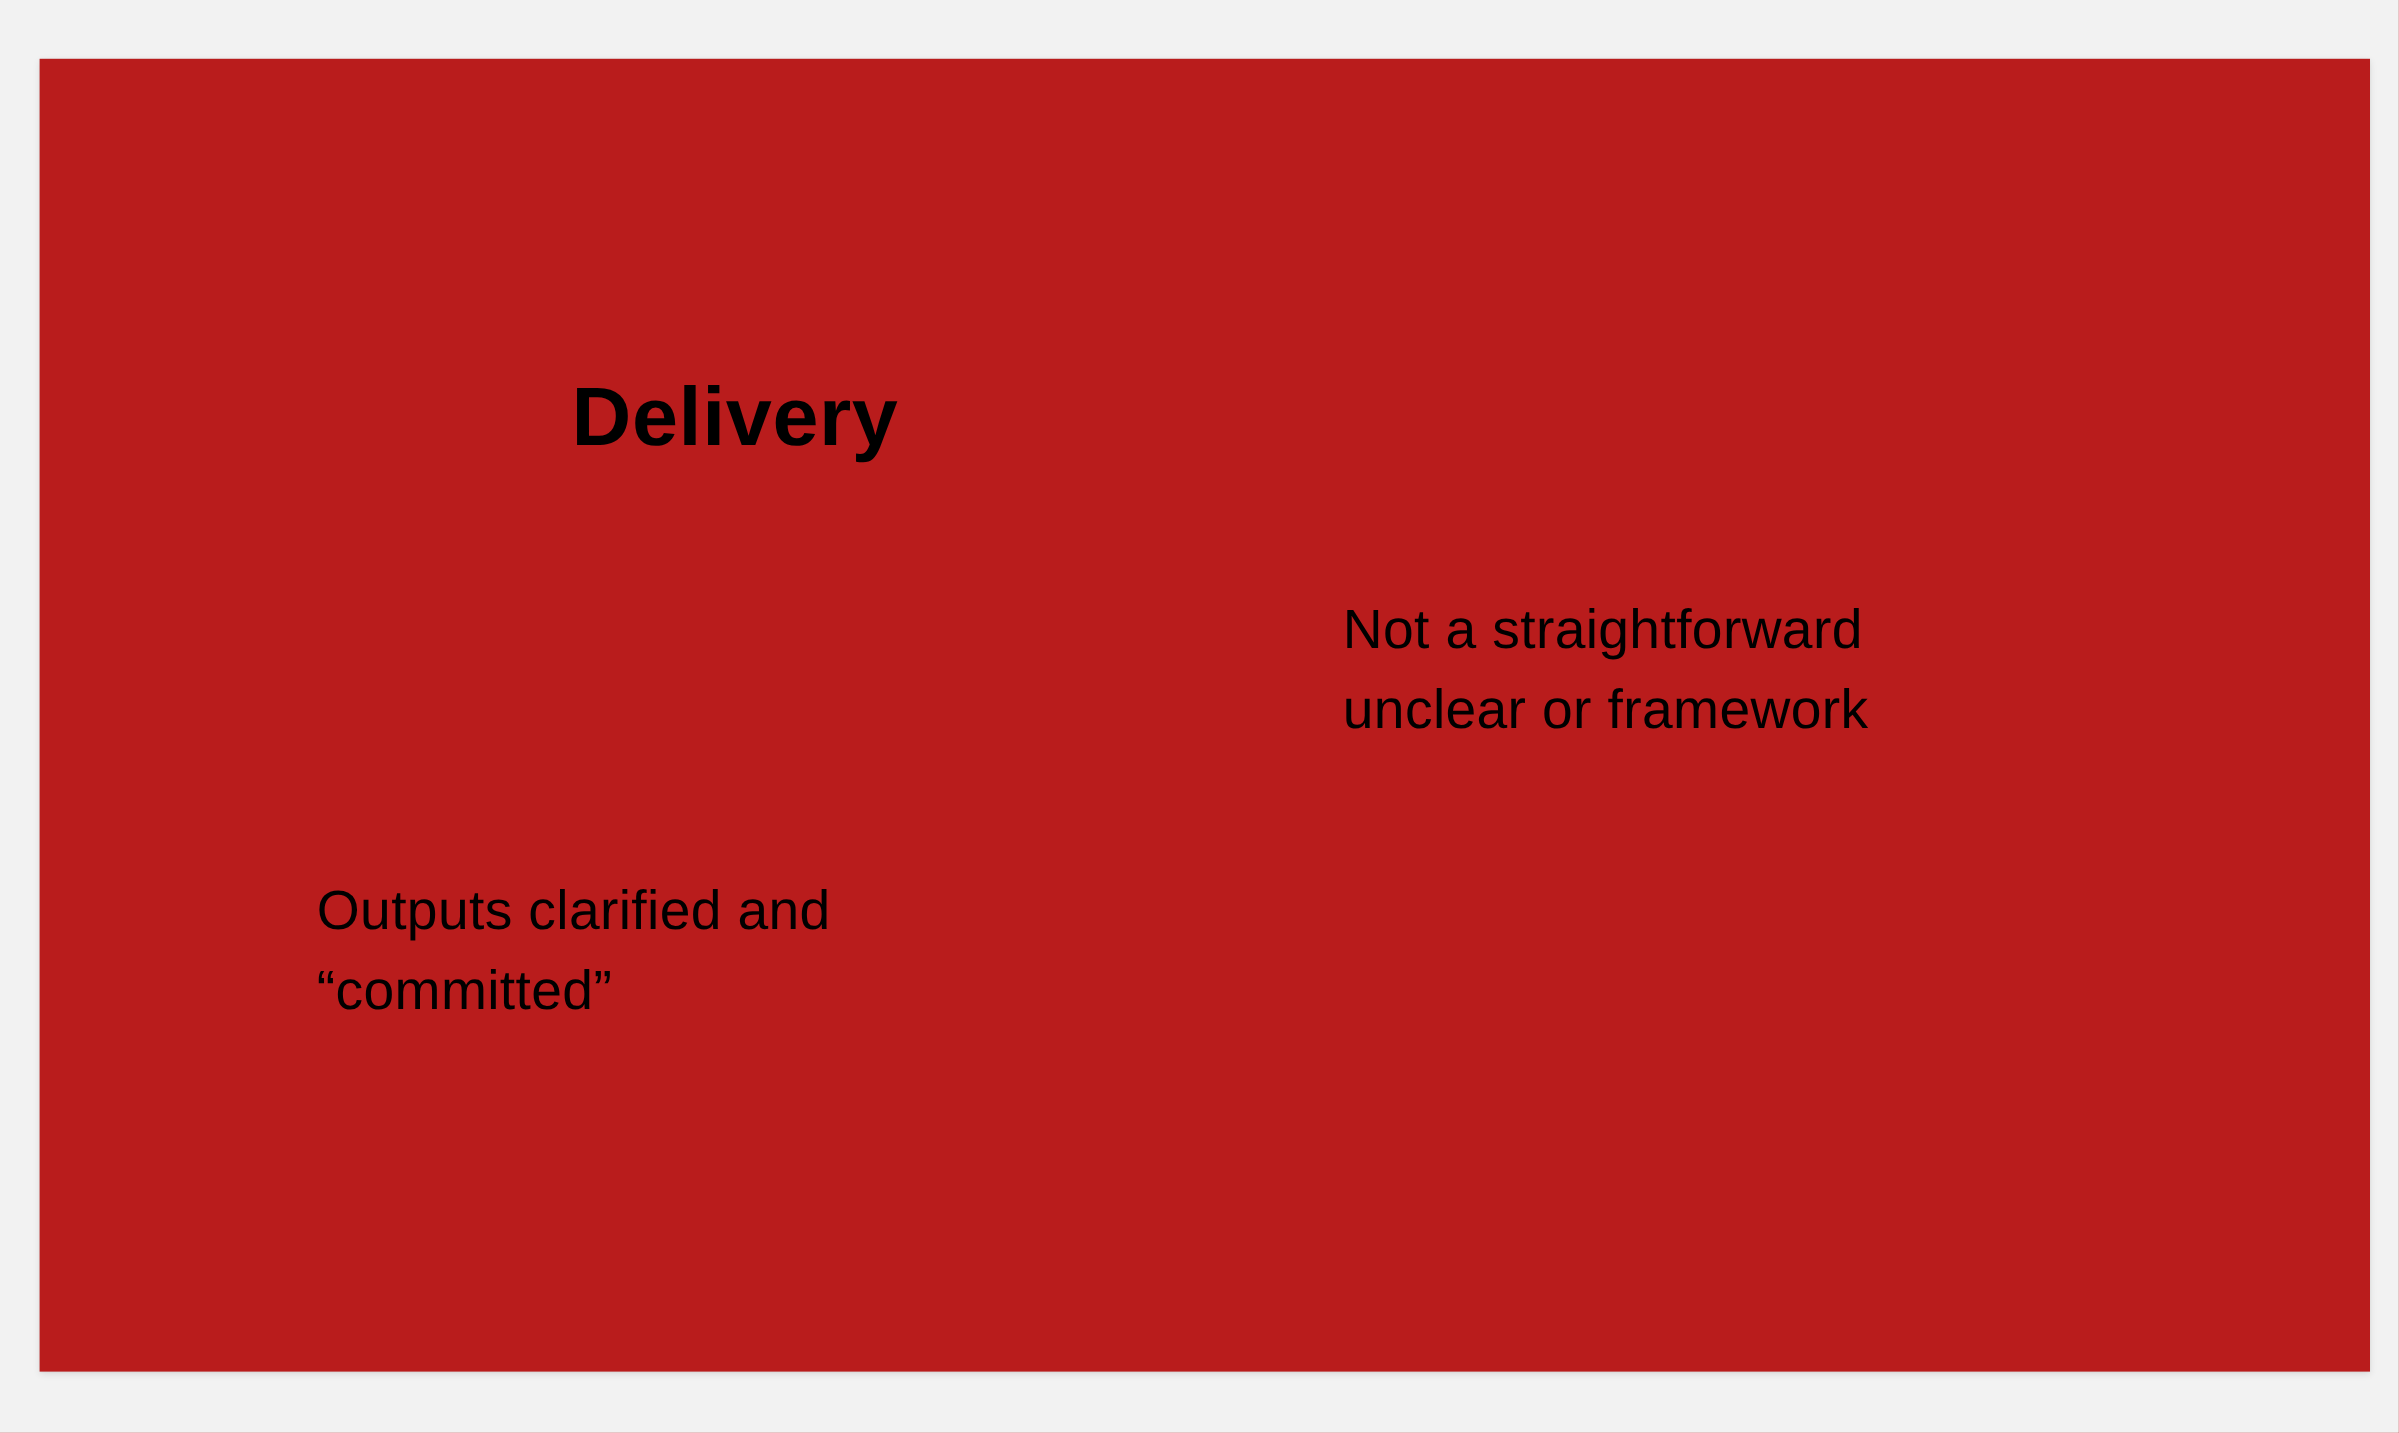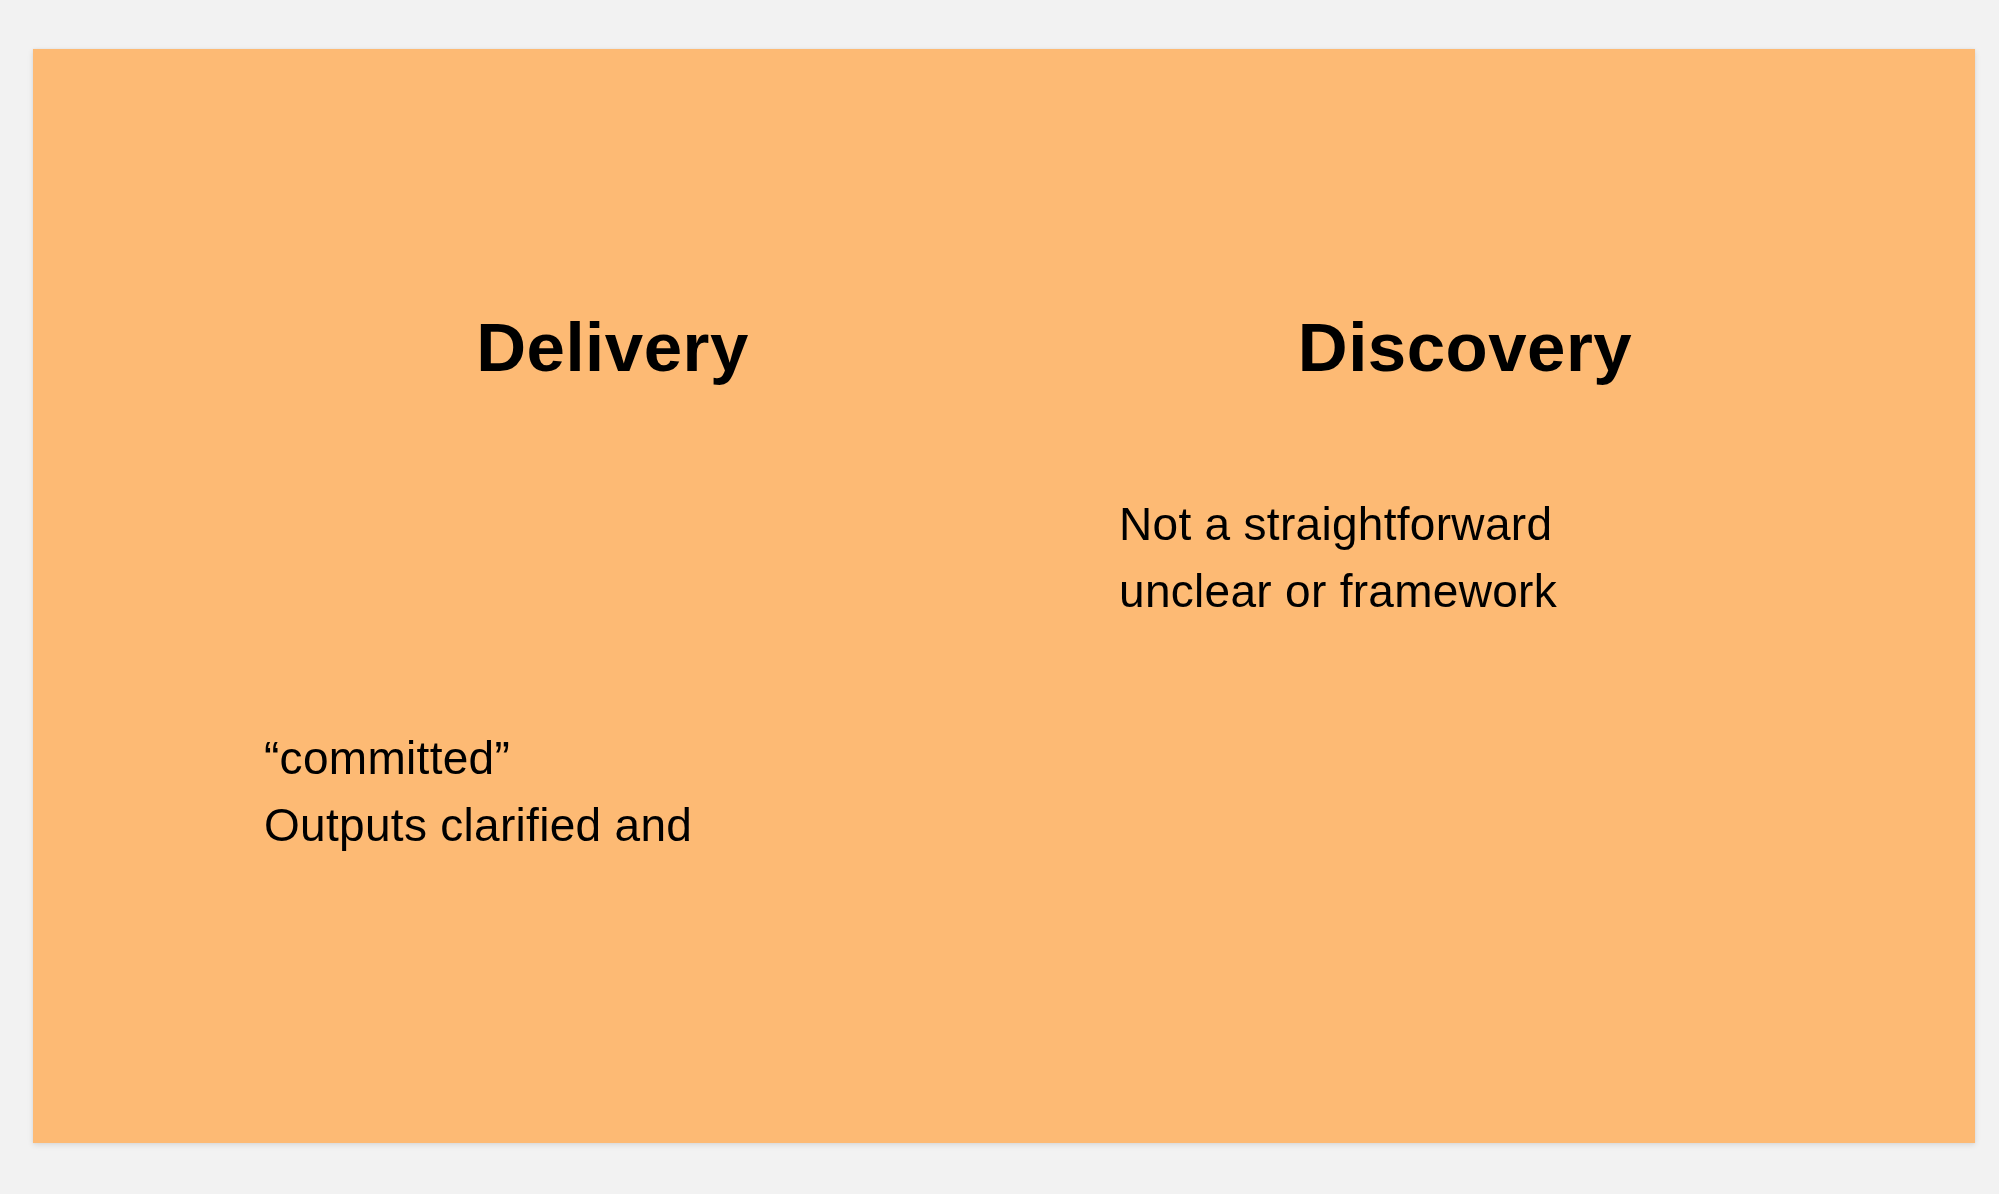--- a/index.html
+++ b/index.html
@@ -14,21 +14,21 @@
       overflow: hidden;
       font-family: "Liberation Sans", "DejaVu Sans", sans-serif;
       color: #000000;
     }
     .slide {
       position: absolute;
       left: 33px;
       top: 49px;
       width: 1942px;
       height: 1094px;
-      background: #fdba74;
+      background: #b91c1c;
       box-shadow: 0 2px 6px rgba(0,0,0,0.10), 0 0 2px rgba(0,0,0,0.06);
     }
     .heading {
       position: absolute;
       font-weight: 700;
       font-size: 69px;
       line-height: 1;
       letter-spacing: 0.5px;
       white-space: nowrap;
       margin: 0;
@@ -60,26 +60,25 @@
     .row-1 { top: 428px; }
     .row-2 { top: 676px; }
   </style>
 </head>
 <body>
 
 <div class="slide">
 
   <h1 class="heading heading-left">Delivery</h1>
 
-  <h1 class="heading heading-right">Discovery</h1>
 
 
   <div class="point col-left row-2">
+    <span class="line">Outputs clarified and</span>
     <span class="line">“committed”</span>
-    <span class="line">Outputs clarified and</span>
   </div>
 
   <div class="point col-right row-1">
     <span class="line">Not a straightforward</span>
     <span class="line">unclear or framework</span>
   </div>
 
 
 </div>
 

